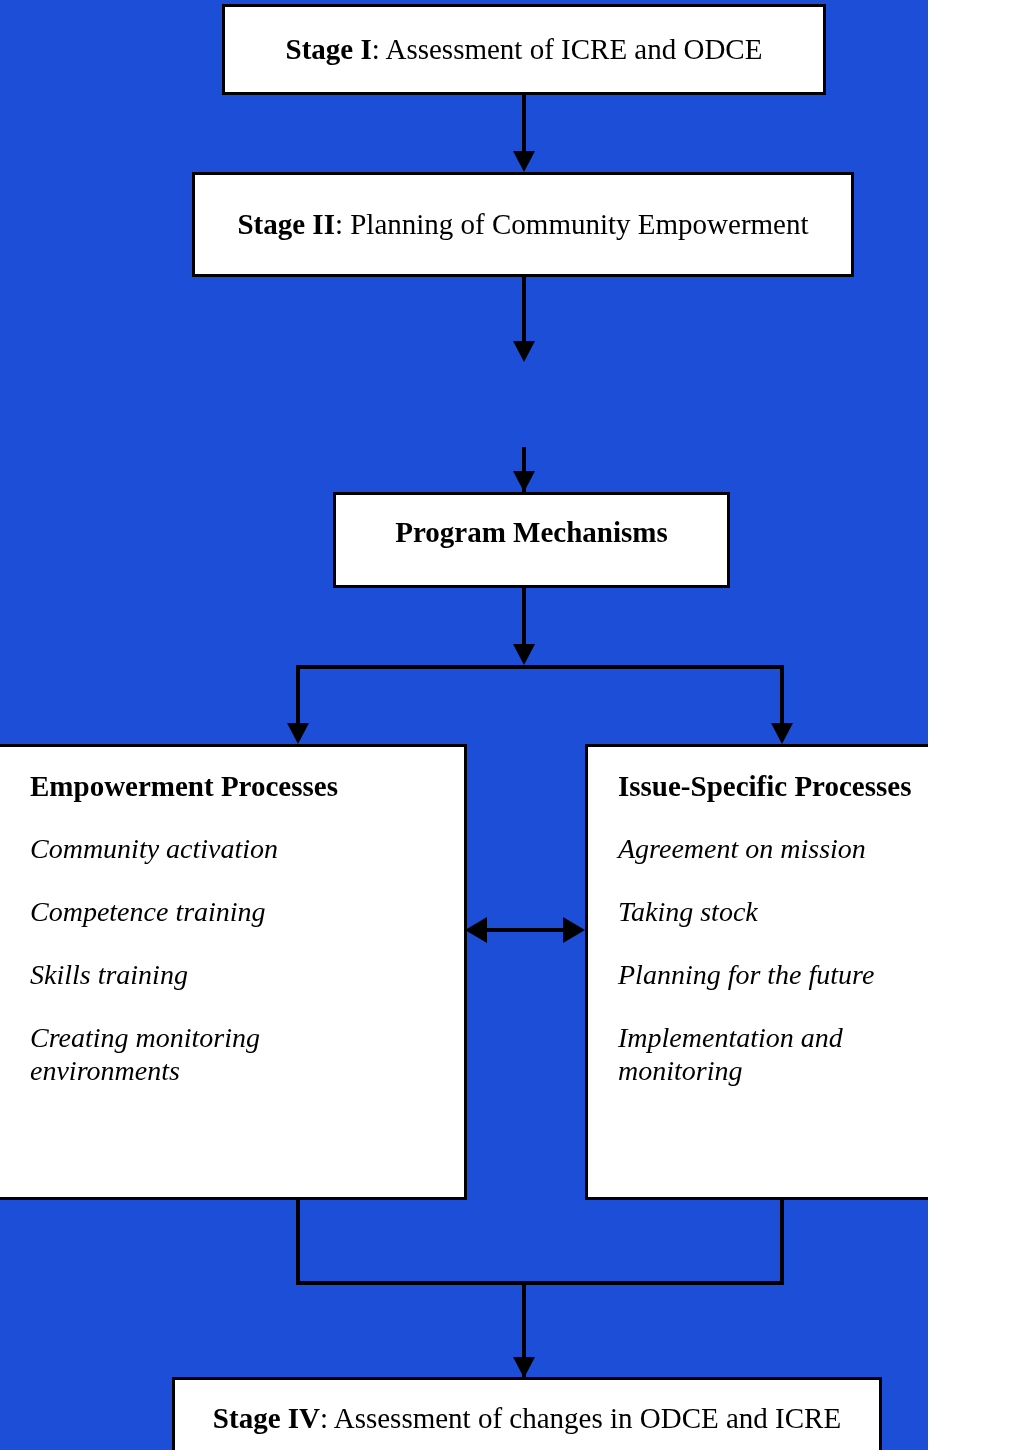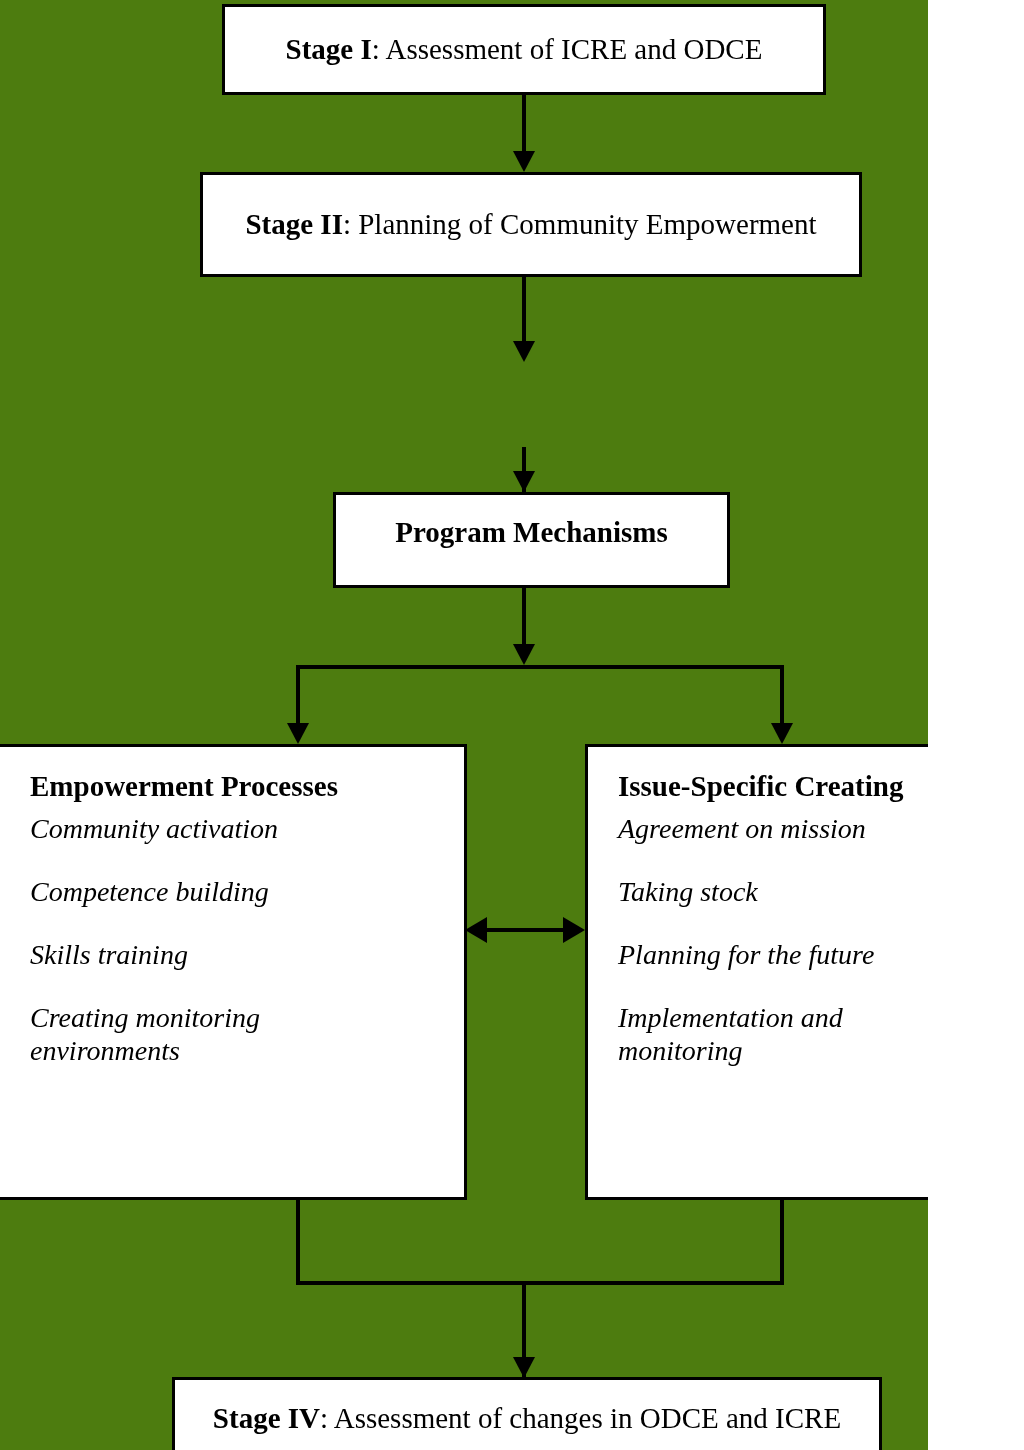--- a/index.html
+++ b/index.html
@@ -4,21 +4,21 @@
 <style>
   html, body {
     margin: 0;
     padding: 0;
     background: #ffffff;
   }
   #canvas {
     position: relative;
     width: 928px;
     height: 1450px;
-    background: #4d7c0f;
+    background: #1d4ed8;
     overflow: hidden;
     font-family: "Liberation Serif", "DejaVu Serif", serif;
     color: #000000;
   }
 
   
   .box {
     position: absolute;
     box-sizing: border-box;
     border: 3px solid #000000;
@@ -46,21 +46,21 @@
     position: absolute;
     box-sizing: border-box;
     border: 3px solid #000000;
     background: #ffffff;
     padding: 22px 0 0 30px;
   }
   .proc-heading {
     font-size: 29px;
     font-weight: bold;
     line-height: 1.2;
-    margin: 0 0 8px 0;
+    margin: 0 0 28px 0;
     white-space: nowrap;
   }
   .proc-item {
     font-size: 28px;
     font-style: italic;
     line-height: 1.18;
     margin: 0 4px 30px 0;
     padding-right: 6px;
   }
   .proc-item:last-child {
@@ -110,21 +110,21 @@
 
   <div class="box centered" style="left:222px; top:4px; width:604px; height:91px;">
     <div class="box-title">
       <b>Stage I</b><span>: Assessment of ICRE and ODCE</span>
     </div>
   </div>
 
   <div class="vline" style="left:522px; top:95px; height:60px;"></div>
   <div class="arrow-down" style="left:513px; top:151px;"></div>
 
-  <div class="box centered" style="left:200px; top:172px; width:662px; height:105px;">
+  <div class="box centered" style="left:192px; top:172px; width:662px; height:105px;">
     <div class="box-title">
       <b>Stage II</b><span>: Planning of Community Empowerment</span>
     </div>
   </div>
 
   <div class="vline" style="left:522px; top:277px; height:68px;"></div>
   <div class="arrow-down" style="left:513px; top:341px;"></div>
 
 
   <div class="vline" style="left:522px; top:447px; height:50px;"></div>
@@ -143,27 +143,27 @@
 
   <div class="vline" style="left:296px; top:665px; height:62px;"></div>
   <div class="arrow-down" style="left:287px; top:723px;"></div>
 
   <div class="vline" style="left:780px; top:665px; height:62px;"></div>
   <div class="arrow-down" style="left:771px; top:723px;"></div>
 
   <div class="proc-box" style="left:-3px; top:744px; width:470px; height:456px;">
     <div class="proc-heading">Empowerment Processes</div>
     <div class="proc-item">Community activation</div>
-    <div class="proc-item">Competence building</div>
+    <div class="proc-item">Competence training</div>
     <div class="proc-item">Skills training</div>
     <div class="proc-item" style="max-width:320px;">Creating monitoring environments</div>
   </div>
 
   <div class="proc-box" style="left:585px; top:744px; width:442px; height:456px;">
-    <div class="proc-heading">Issue-Specific Creating</div>
+    <div class="proc-heading">Issue-Specific Processes</div>
     <div class="proc-item">Agreement on mission</div>
     <div class="proc-item">Taking stock</div>
     <div class="proc-item">Planning for the future</div>
     <div class="proc-item" style="max-width:320px;">Implementation and monitoring</div>
   </div>
 
   <div class="hline" style="left:470px; top:928px; width:112px;"></div>
   <div class="arrow-left" style="left:465px; top:917px;"></div>
   <div class="arrow-right" style="left:563px; top:917px;"></div>
 

